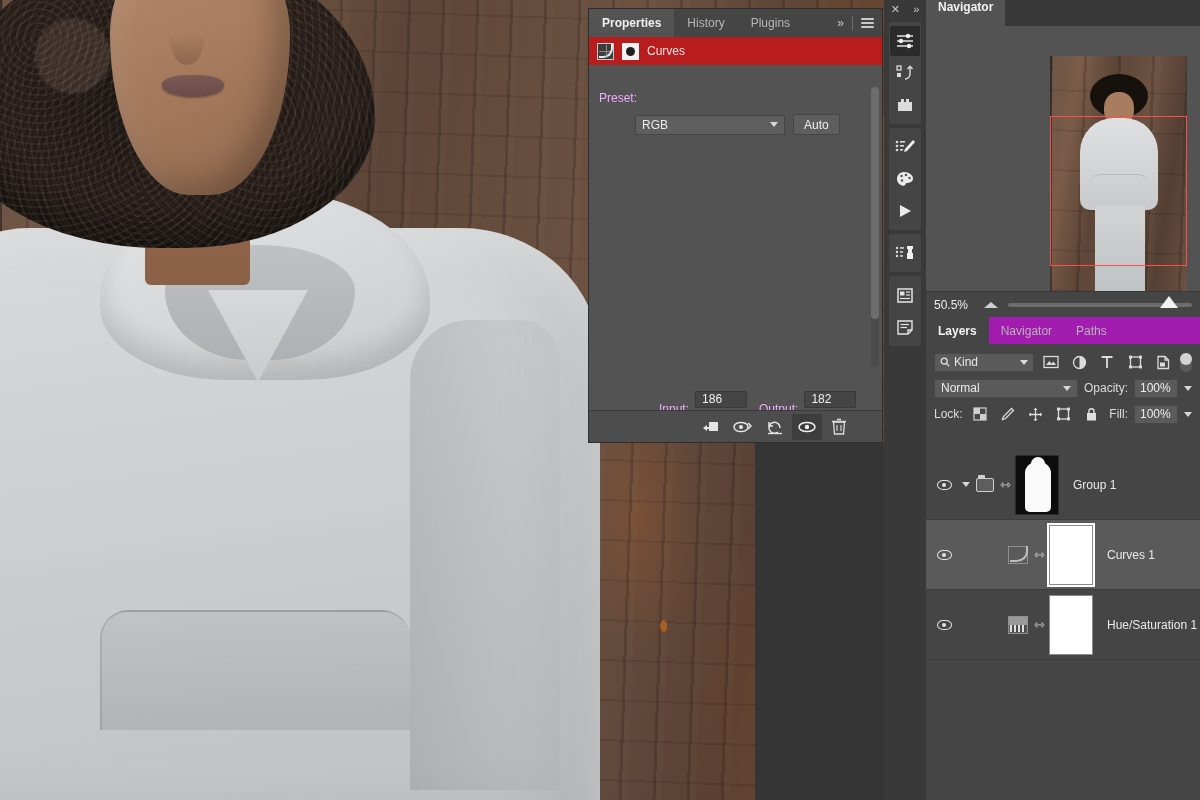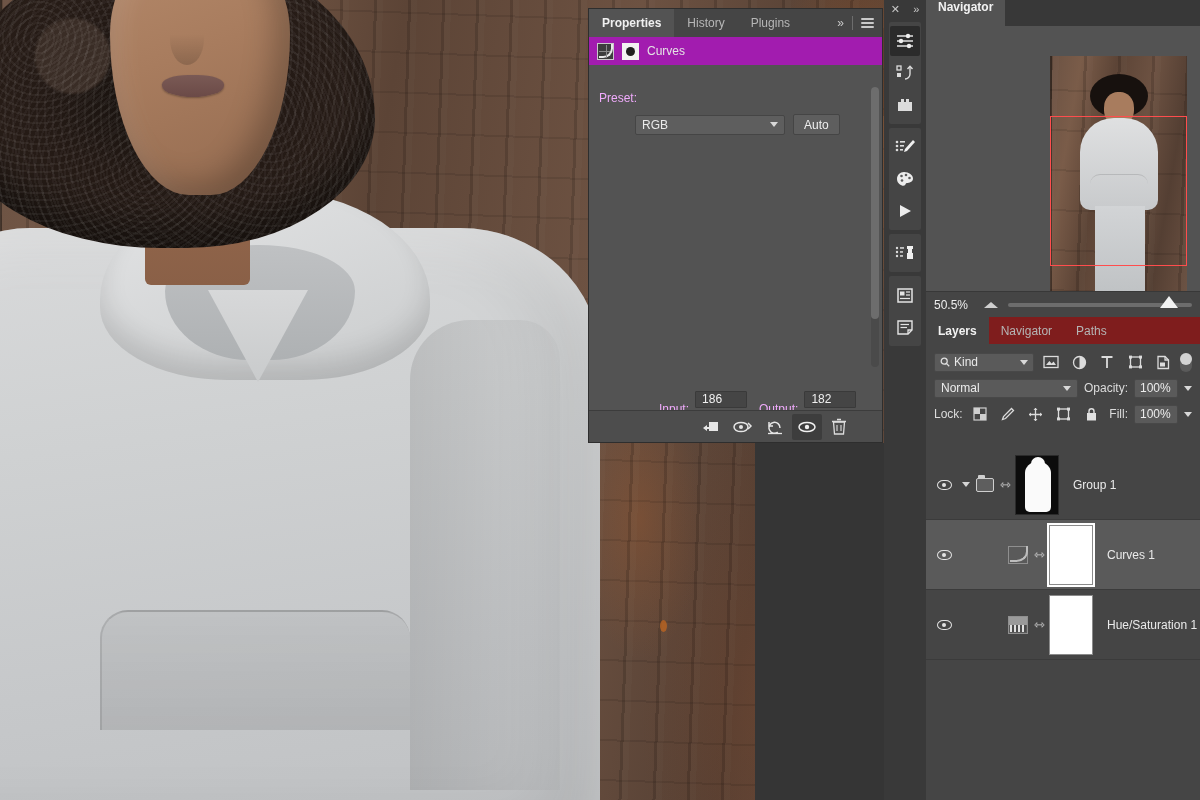--- a/index.html
+++ b/index.html
@@ -112,21 +112,21 @@
     background:#535353; border:1px solid #2e2e2e;
   }
   .ptabs{ height:28px; background:#454545; display:flex; align-items:stretch; position:relative; }
   .ptab{ padding:0 13px; display:flex; align-items:center; font-size:12px; color:#b7b7b7; cursor:default; }
   .ptab.active{ background:#535353; color:#f0f0f0; font-weight:bold; }
   .ptabs-right{ margin-left:auto; display:flex; align-items:center; gap:8px; padding:0 8px; color:#c9c9c9; }
   .vsep{ width:1px; height:14px; background:#6d6d6d; }
   .hamb{ width:13px; height:10px; display:flex; flex-direction:column; justify-content:space-between; }
   .hamb i{ display:block; height:2px; background:#c9c9c9; border-radius:1px; }
 
-  .phead{ height:28px; display:flex; align-items:center; gap:8px; padding:0 8px; background:#a21caf; }
+  .phead{ height:28px; display:flex; align-items:center; gap:8px; padding:0 8px; background:#b91c1c; }
   .curve-ico{ width:17px; height:17px; border:1px solid #c9c9c9; background:#3d3d3d; position:relative; }
   .curve-ico:before{ content:""; position:absolute; left:1px; right:1px; top:50%; height:1px; background:#8a8a8a; }
   .curve-ico:after{ content:""; position:absolute; top:1px; bottom:1px; left:50%; width:1px; background:#8a8a8a; }
   .curve-ico span{ position:absolute; left:1px; bottom:1px; width:14px; height:14px;
     border-bottom:2px solid #e8e8e8; border-right:2px solid #e8e8e8;
     border-radius:0 0 70% 0; transform:rotate(0deg); }
   .mask-ico{ width:17px; height:17px; background:#f2f2f2; display:flex; align-items:center; justify-content:center; }
   .mask-ico i{ width:9px; height:9px; border-radius:50%; background:#1f1f1f; display:block; }
   .phead-title{ font-size:12px; color:#e4e4e4; }
 
@@ -175,21 +175,21 @@
   .navbody{ height:265px; background:#535353; position:relative; }
   .navthumb{ position:absolute; left:124px; top:30px; width:137px; height:235px; overflow:hidden; background:#6b5243; }
   .navviewport{ position:absolute; left:124px; top:90px; width:137px; height:150px; border:1.5px solid #ff4d4d; }
   .navfoot{ height:26px; background:#454545; display:flex; align-items:center; gap:10px; padding:0 8px; border-top:1px solid #383838; }
   .zoomval{ font-size:12px; color:#eee; min-width:40px; }
   .zs-track{ flex:1; height:4px; background:#6d6d6d; border-radius:2px; position:relative; }
   .zs-knob{ position:absolute; top:-7px; width:0; height:0; border-left:9px solid transparent;
     border-right:9px solid transparent; border-bottom:12px solid #f2f2f2; }
   .small-mt{ width:0; height:0; border-left:7px solid transparent; border-right:7px solid transparent; border-bottom:6px solid #cfcfcf; }
 
-  .ltabs{ height:27px; background:#7f1d1d; display:flex; align-items:stretch; }
+  .ltabs{ height:27px; background:#a21caf; display:flex; align-items:stretch; }
   .ltab{ padding:0 12px; display:flex; align-items:center; font-size:12px; color:#b5b5b5; }
   .ltab.active{ background:#454545; color:#f2f2f2; font-weight:bold; }
 
   .lrow{ display:flex; align-items:center; height:26px; padding:0 8px; gap:6px; }
   .kindsel{ width:100px; height:19px; background:#5a5a5a; border:1px solid #484848; border-radius:2px;
     display:flex; align-items:center; gap:4px; padding:0 5px; font-size:12px; color:#e8e8e8; }
   .filt{ width:22px; height:20px; display:flex; align-items:center; justify-content:center; color:#d6d6d6; }
   .toggle{ width:12px; height:19px; border-radius:6px; background:#5a5a5a; position:relative; }
   .toggle i{ position:absolute; left:0; top:0; width:12px; height:12px; border-radius:50%; background:#d2d2d2; display:block; }
   .blendsel{ flex:1; height:19px; background:#5a5a5a; border:1px solid #484848; border-radius:2px;

